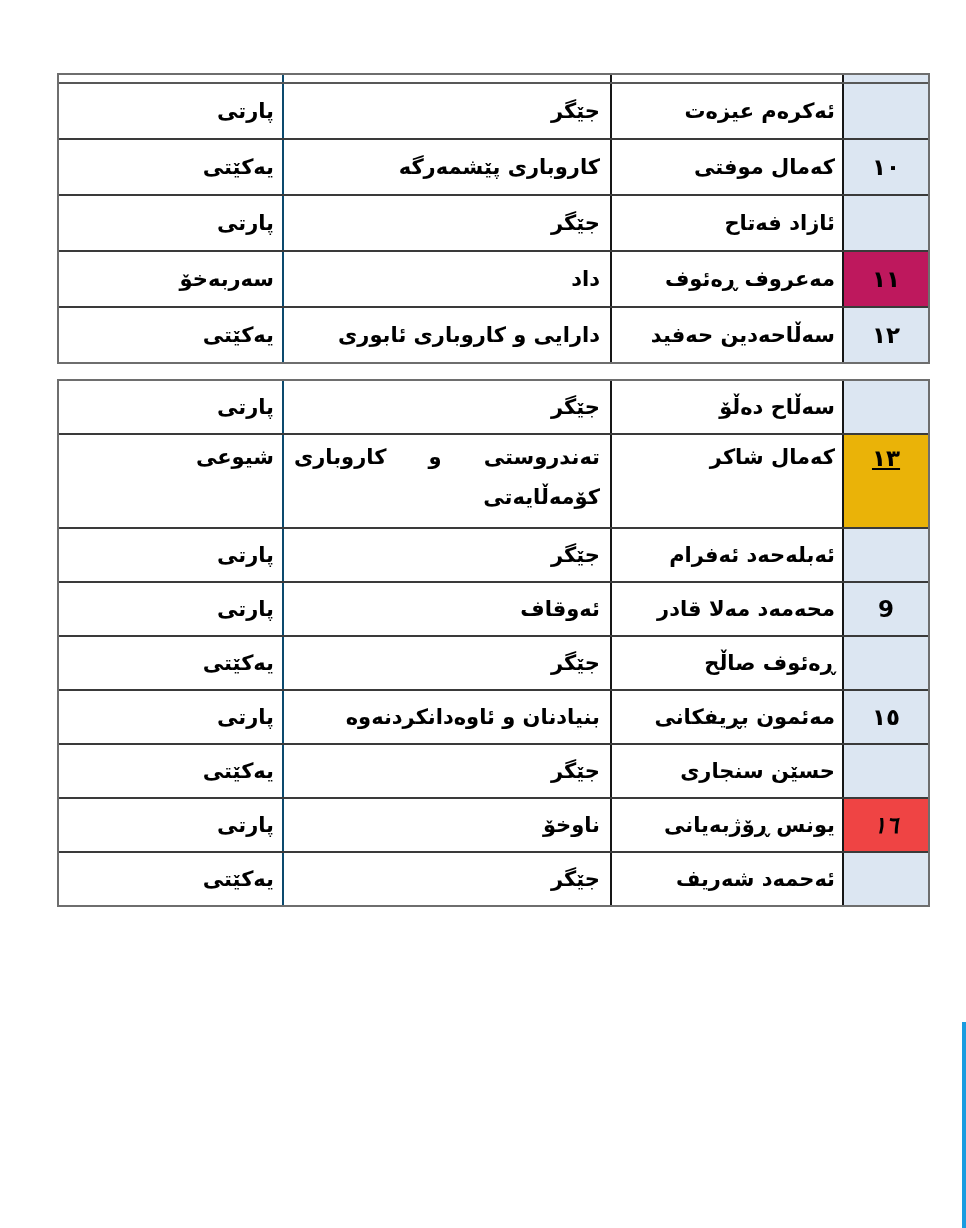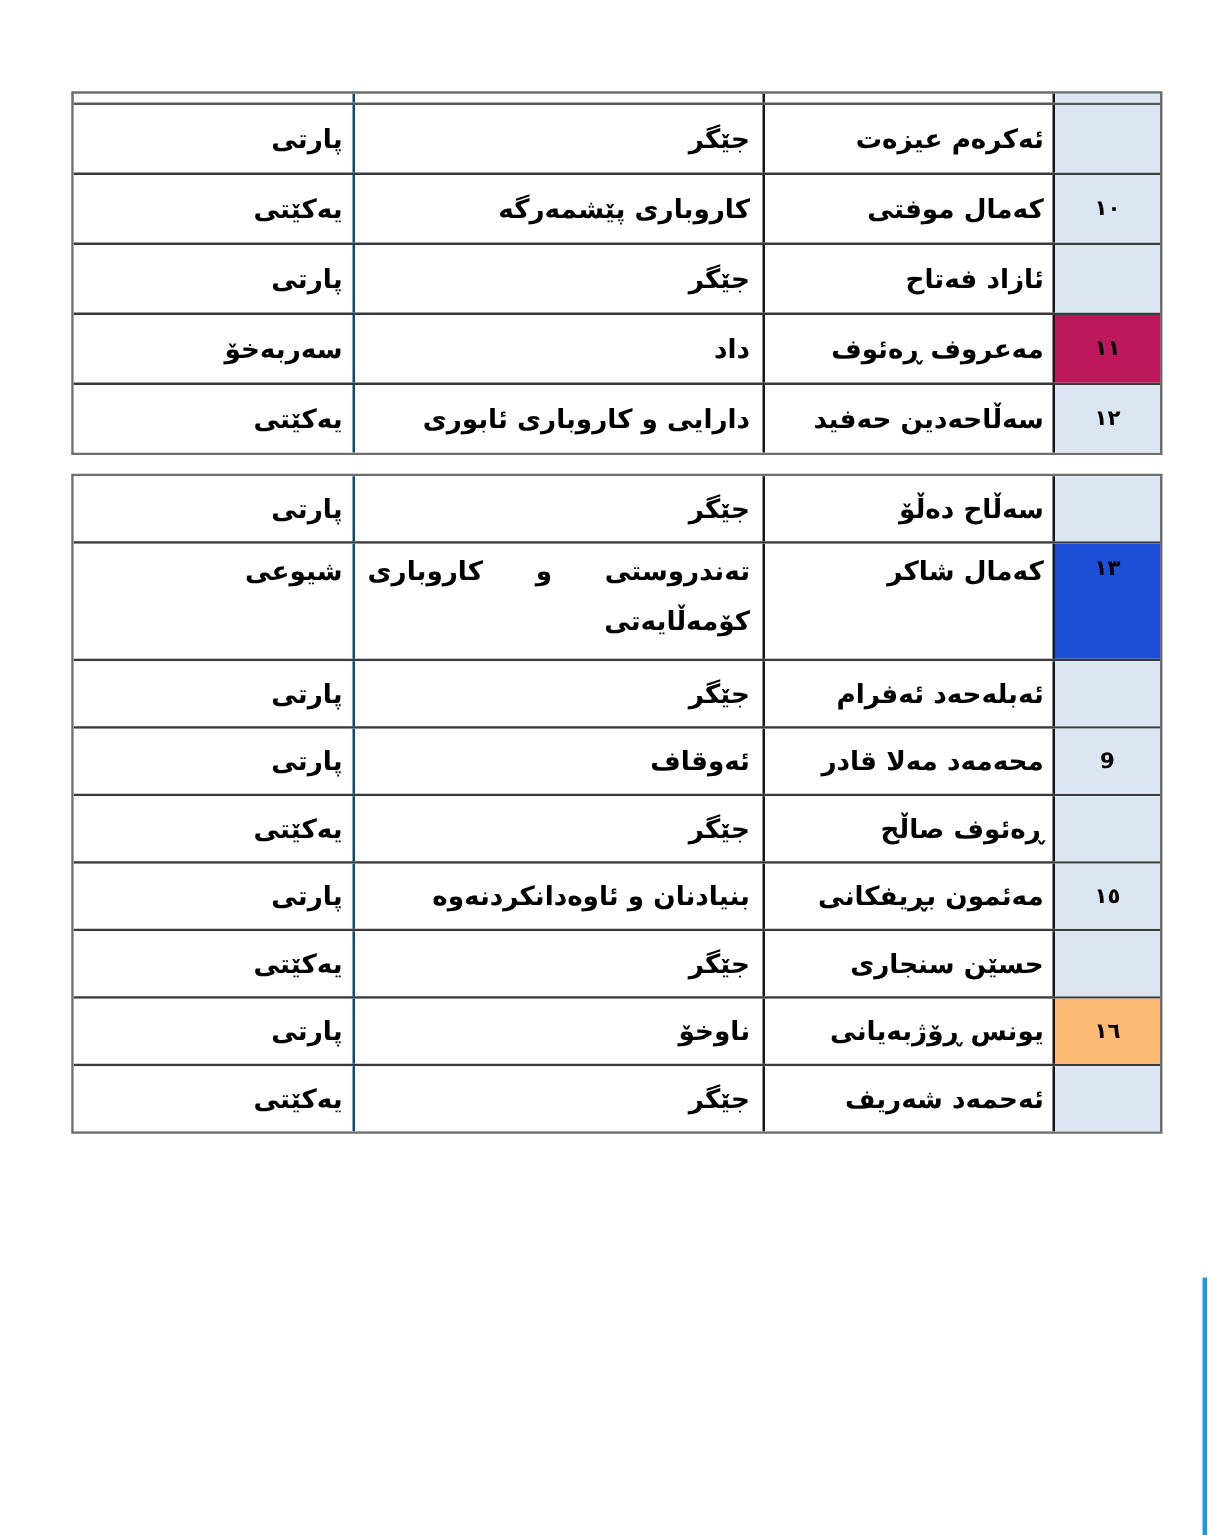--- a/index.html
+++ b/index.html
@@ -18,21 +18,21 @@
   .t1 .row{height:54px;}
   .t2 .row{height:52px;}
   .t2 .row.tall{height:92px;}
   .cell{
     box-sizing:border-box;display:flex;align-items:center;direction:rtl;
     font-weight:bold;font-size:21px;color:#000;overflow:hidden;white-space:nowrap;
   }
   .cell-party  {width:225px;justify-content:flex-start;padding:0 8px;border-right:2px solid #0c4a6e;}
   .cell-ministry{width:328px;justify-content:flex-start;padding:0 10px;border-right:2px solid #161616;}
   .cell-name   {width:232px;justify-content:flex-start;padding:0 7px;border-right:2px solid #161616;}
-  .cell-number {flex:1;justify-content:center;padding:0 2px;font-size:17px;}
+  .cell-number {flex:1;justify-content:center;padding:0 2px;font-size:23px;}
   .row.tall .cell{align-items:flex-start;padding-top:10px;white-space:normal;}
   .min2{display:flex;flex-direction:column;width:100%;}
   .min2 .l1{display:flex;direction:rtl;justify-content:space-between;}
   .min2 .l2{direction:rtl;text-align:right;margin-top:16px;}
   .sliver{display:flex;height:7px;border-bottom:2px solid #585858;}
   .sliver .cell{height:100%;}
   .scrollbar-thumb{position:absolute;right:0;top:1022px;width:4px;height:206px;}
 </style>
 </head>
 <body>
@@ -91,21 +91,21 @@
           <div class="min2">
             <div class="l1">
               <span>تەندروستی</span>
               <span>و</span>
               <span>کاروباری</span>
             </div>
             <div class="l2">کۆمەڵایەتی</div>
           </div>
         </div>
         <div class="cell cell-name">کەمال شاکر</div>
-        <div class="cell cell-number" style="background: #1d4ed8;">١٣</div>
+        <div class="cell cell-number" style="background: #eab308; text-decoration: underline;">١٣</div>
       </div>
       <div class="row">
         <div class="cell cell-party">پارتی</div>
         <div class="cell cell-ministry">جێگر</div>
         <div class="cell cell-name">ئەبلەحەد ئەفرام</div>
         <div class="cell cell-number" style="background: rgb(220, 230, 242);"></div>
       </div>
       <div class="row">
         <div class="cell cell-party">پارتی</div>
         <div class="cell cell-ministry">ئەوقاف</div>
@@ -127,21 +127,21 @@
       <div class="row">
         <div class="cell cell-party">یەکێتی</div>
         <div class="cell cell-ministry">جێگر</div>
         <div class="cell cell-name">حسێن سنجاری</div>
         <div class="cell cell-number" style="background: rgb(220, 230, 242);"></div>
       </div>
       <div class="row">
         <div class="cell cell-party">پارتی</div>
         <div class="cell cell-ministry">ناوخۆ</div>
         <div class="cell cell-name">یونس ڕۆژبەیانی</div>
-        <div class="cell cell-number" style="background: #fdba74;">١٦</div>
+        <div class="cell cell-number" style="background: #ef4444; font-style: italic;">١٦</div>
       </div>
       <div class="row">
         <div class="cell cell-party">یەکێتی</div>
         <div class="cell cell-ministry">جێگر</div>
         <div class="cell cell-name">ئەحمەد شەریف</div>
         <div class="cell cell-number" style="background: rgb(220, 230, 242);"></div>
       </div>
     </div>
 
   <div class="scrollbar-thumb" style="background: rgb(27, 156, 224);"></div>

